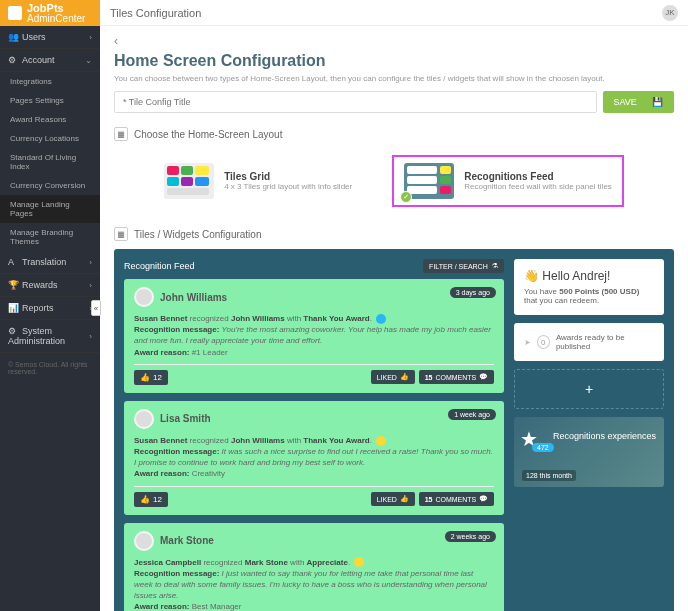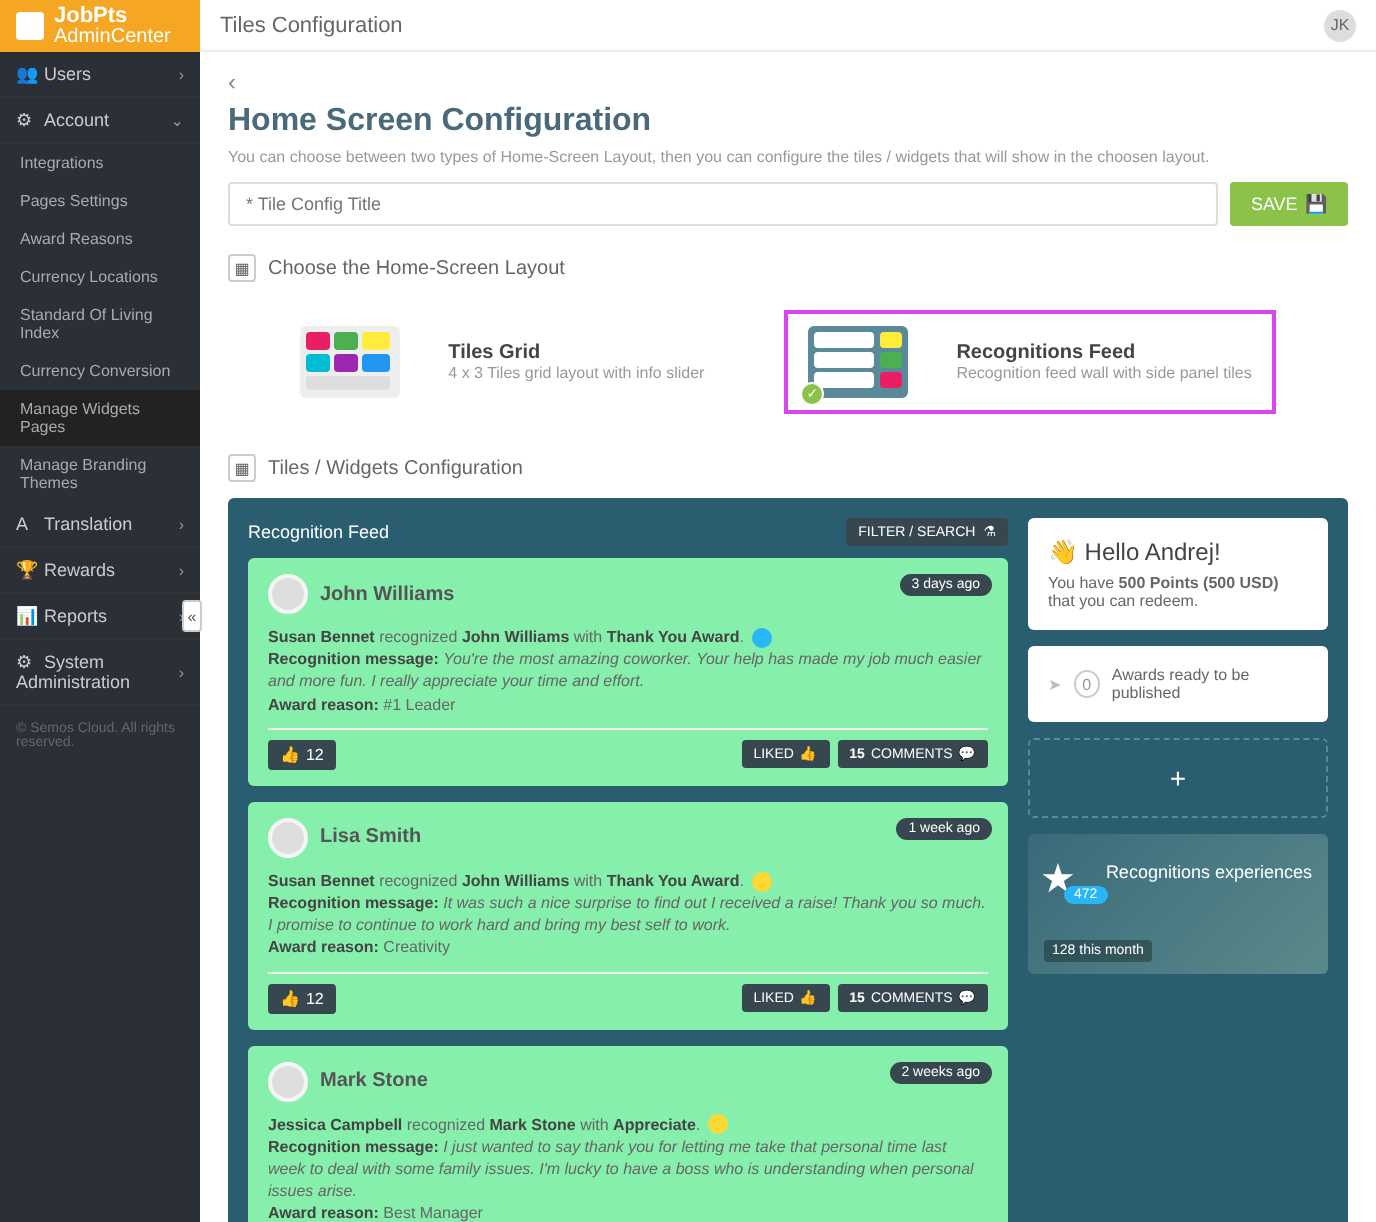--- a/index.html
+++ b/index.html
@@ -19,25 +19,25 @@
 .foot{padding:8px;font-size:7px;color:#666}
 .main{flex:1;background:#fff;display:flex;flex-direction:column}
 .topbar{height:26px;border-bottom:1px solid #eee;display:flex;align-items:center;justify-content:space-between;padding:0 10px;font-size:11px;color:#666}
 .av{width:16px;height:16px;border-radius:50%;background:#ddd;display:flex;align-items:center;justify-content:center;font-size:8px;color:#666}
 .content{padding:8px 14px;flex:1}
 .back{font-size:12px;color:#888;margin-bottom:4px;display:inline-block}
 h1{font-size:16px;color:#4a6a7a;font-weight:700;margin-bottom:4px}
 .subt{font-size:8px;color:#999;margin-bottom:8px}
 .titlerow{display:flex;gap:6px;margin-bottom:14px}
 .titlerow input{flex:1;border:1px solid #ddd;padding:5px 8px;font-size:9px;border-radius:2px}
-.savebtn{background:#8bc34a;color:#fff;border:none;padding:5px 10px;font-size:9px;border-radius:2px;display:flex;align-items:center;gap:4px}
+.savebtn{background:#8bc34a;color:#fff;border:none;padding:5px 10px;font-size:9px;border-radius:2px;display:flex;align-items:center;gap:16px}
 .sechead{display:flex;align-items:center;gap:6px;font-size:10px;color:#666;margin-bottom:8px}
 .sechead .sic{width:14px;height:14px;border:1px solid #ccc;border-radius:2px;display:flex;align-items:center;justify-content:center;font-size:8px}
 .layouts{display:flex;gap:40px;justify-content:center;padding:6px 8px;margin-bottom:14px}
-.lopt{display:flex;align-items:center;gap:24px}
+.lopt{display:flex;align-items:center;gap:10px}
 .lopt.sel{border:2px solid #d946ef;padding:6px 10px}
 .lopt .thumb{width:50px;height:36px;border-radius:3px;background:#eee;position:relative}
 .tg{position:absolute;border-radius:2px}
 .lopt .ttl{font-size:10px;color:#444;font-weight:bold}
 .lopt .desc{font-size:8px;color:#999}
 .chk{position:absolute;bottom:-4px;left:-4px;width:12px;height:12px;background:#8bc34a;border-radius:50%;color:#fff;display:flex;align-items:center;justify-content:center;font-size:7px;border:1px solid #fff}
 .preview{background:#2a5d6f;border-radius:3px;padding:10px;display:flex;gap:10px}
 .feedcol{flex:1}
 .feedhead{display:flex;justify-content:space-between;align-items:center;color:#fff;font-size:9px;margin-bottom:6px;font-weight:normal}
 .filterbtn{background:#37474f;color:#fff;font-size:7px;padding:3px 6px;border-radius:2px;display:flex;align-items:center;gap:4px}
@@ -83,21 +83,21 @@
     <div class="nav-item">
         <span><span class="ic">⚙</span><span>Account</span></span>
         <span class="chev">⌄</span>
       </div>
     <div class="nav-sub">Integrations</div>
     <div class="nav-sub">Pages Settings</div>
     <div class="nav-sub">Award Reasons</div>
     <div class="nav-sub">Currency Locations</div>
     <div class="nav-sub">Standard Of Living Index</div>
     <div class="nav-sub">Currency Conversion</div>
-    <div class="nav-sub active">Manage Widgets Pages</div>
+    <div class="nav-sub active">Manage Landing Pages</div>
     <div class="nav-sub">Manage Branding Themes</div>
     <div class="nav-item">
         <span><span class="ic">A</span><span>Translation</span></span>
         <span class="chev">›</span>
       </div>
     <div class="nav-item">
         <span><span class="ic">🏆</span><span>Rewards</span></span>
         <span class="chev">›</span>
       </div>
     <div class="nav-item">

